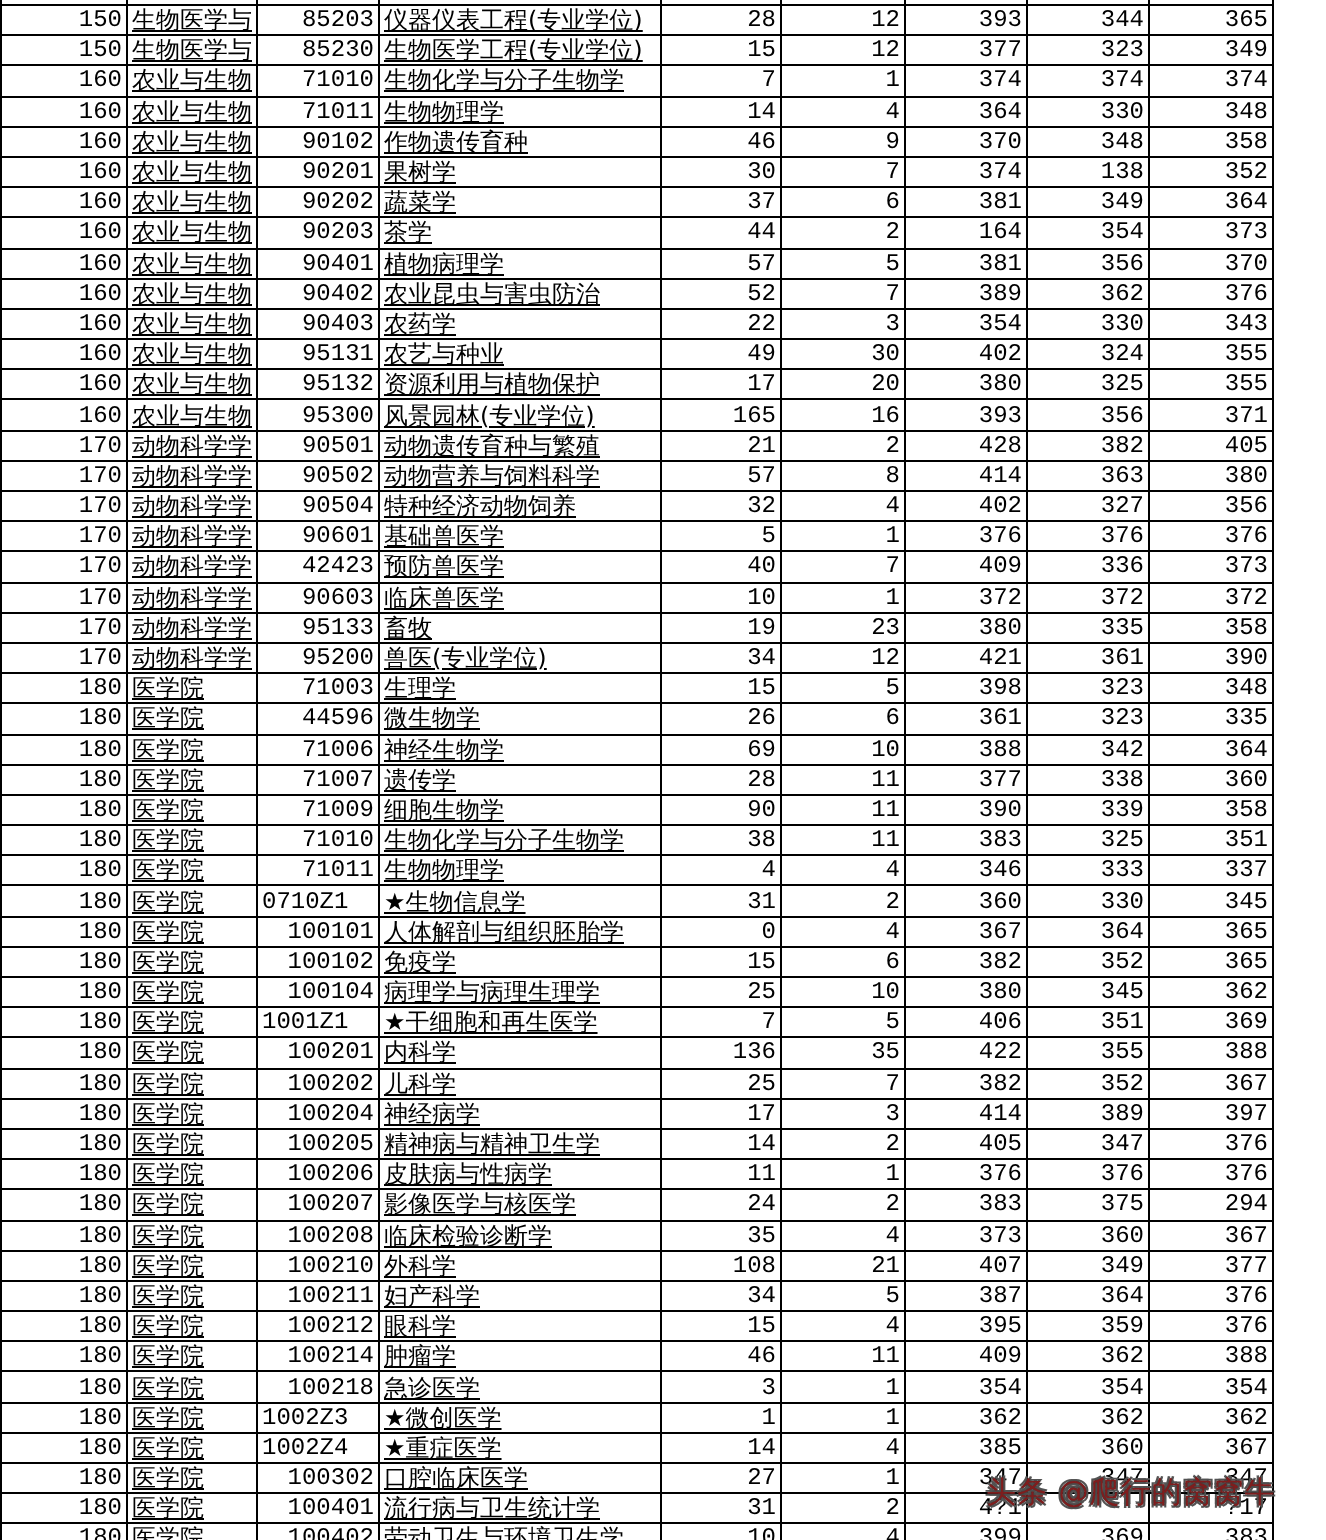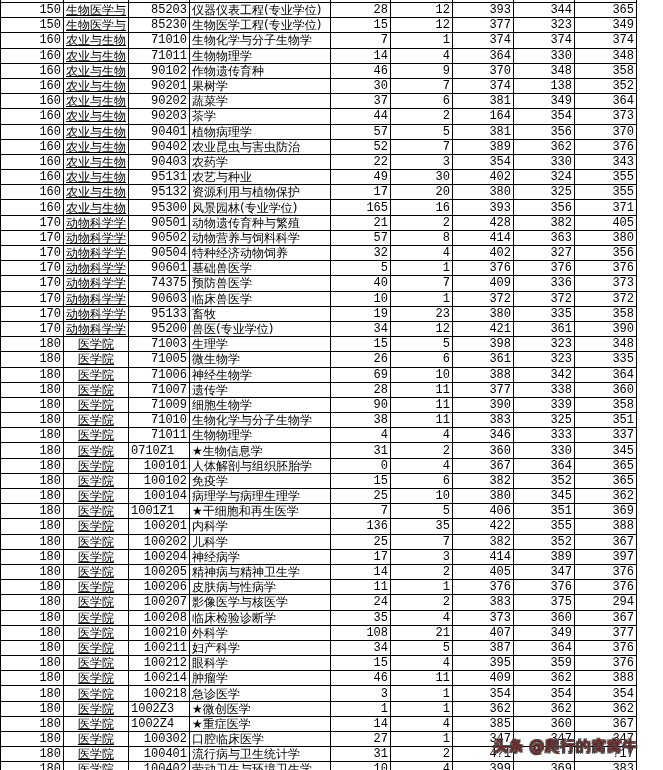--- a/index.html
+++ b/index.html
@@ -4,22 +4,22 @@
 <style>
   html, body { margin:0; padding:0; background:#fff; }
   body { width:663px; height:770px; overflow:hidden; position:relative;
          font-family:"DejaVu Sans","Liberation Sans",sans-serif; font-size:12px; color:#000; }
   table { border-collapse:collapse; position:absolute; left:0; top:-1px; table-layout:fixed; }
   td { border:1px solid #000; height:14.2px; padding:0 2px; line-height:14px; white-space:nowrap; overflow:hidden;
        font-size:12px; }
   td.code, td.num { font-family:"Liberation Mono","DejaVu Sans Mono",monospace; }
   td.r { text-align:right; }
   td.l { text-align:left; }
-  td.name { }
-  td.dept { text-decoration:underline;text-align:center; }
+  td.name { text-decoration:underline; }
+  td.dept { text-decoration:underline; }
   .watermark { position:absolute; left:493px; top:737px; font-size:15px; color:#7f1d1d;
                text-shadow:0 0 1px #333, 1px 1px 0 #555, -1px -1px 0 #555, 1px -1px 0 #555, -1px 1px 0 #555;
                letter-spacing:0.5px; }
 </style>
 </head>
 <body>
 
 <table>
   <colgroup>
     <col style="width:63px">
@@ -238,21 +238,21 @@
         <td class="l name">基础兽医学</td>
         <td class="r num">5</td>
         <td class="r num">1</td>
         <td class="r num">376</td>
         <td class="r num">376</td>
         <td class="r num">376</td>
       </tr>
       <tr>
         <td class="r num">170</td>
         <td class="l dept">动物科学学</td>
-        <td class="code r">74375</td>
+        <td class="code r">42423</td>
         <td class="l name">预防兽医学</td>
         <td class="r num">40</td>
         <td class="r num">7</td>
         <td class="r num">409</td>
         <td class="r num">336</td>
         <td class="r num">373</td>
       </tr>
       <tr>
         <td class="r num">170</td>
         <td class="l dept">动物科学学</td>
@@ -293,21 +293,21 @@
         <td class="l name">生理学</td>
         <td class="r num">15</td>
         <td class="r num">5</td>
         <td class="r num">398</td>
         <td class="r num">323</td>
         <td class="r num">348</td>
       </tr>
       <tr>
         <td class="r num">180</td>
         <td class="l dept">医学院</td>
-        <td class="code r">71005</td>
+        <td class="code r">44596</td>
         <td class="l name">微生物学</td>
         <td class="r num">26</td>
         <td class="r num">6</td>
         <td class="r num">361</td>
         <td class="r num">323</td>
         <td class="r num">335</td>
       </tr>
       <tr>
         <td class="r num">180</td>
         <td class="l dept">医学院</td>

